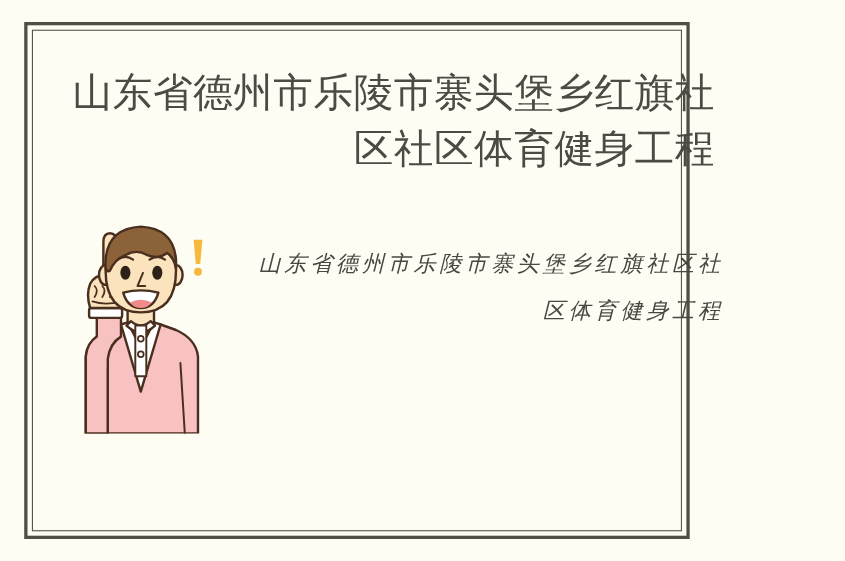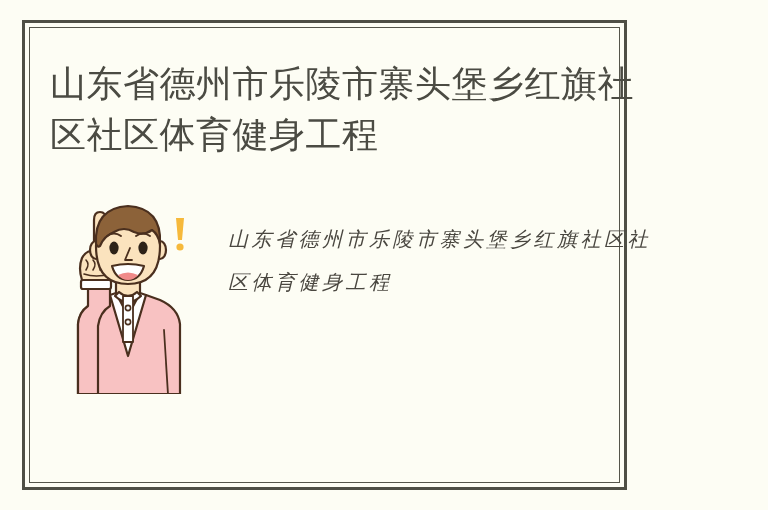--- a/index.html
+++ b/index.html
@@ -13,20 +13,21 @@
     font-family: "Liberation Sans", sans-serif;
     overflow: hidden;
   }
 
   .page {
     position: relative;
     width: 648px;
     height: 510px;
     background: #FDFDF4;
     box-sizing: border-box;
+    text-align: right;
   }
 
   
   .frame-outer {
     position: absolute;
     left: 22px;
     top: 20px;
     right: 21px;
     bottom: 20px;
     border: 3px solid #4F4F45;

